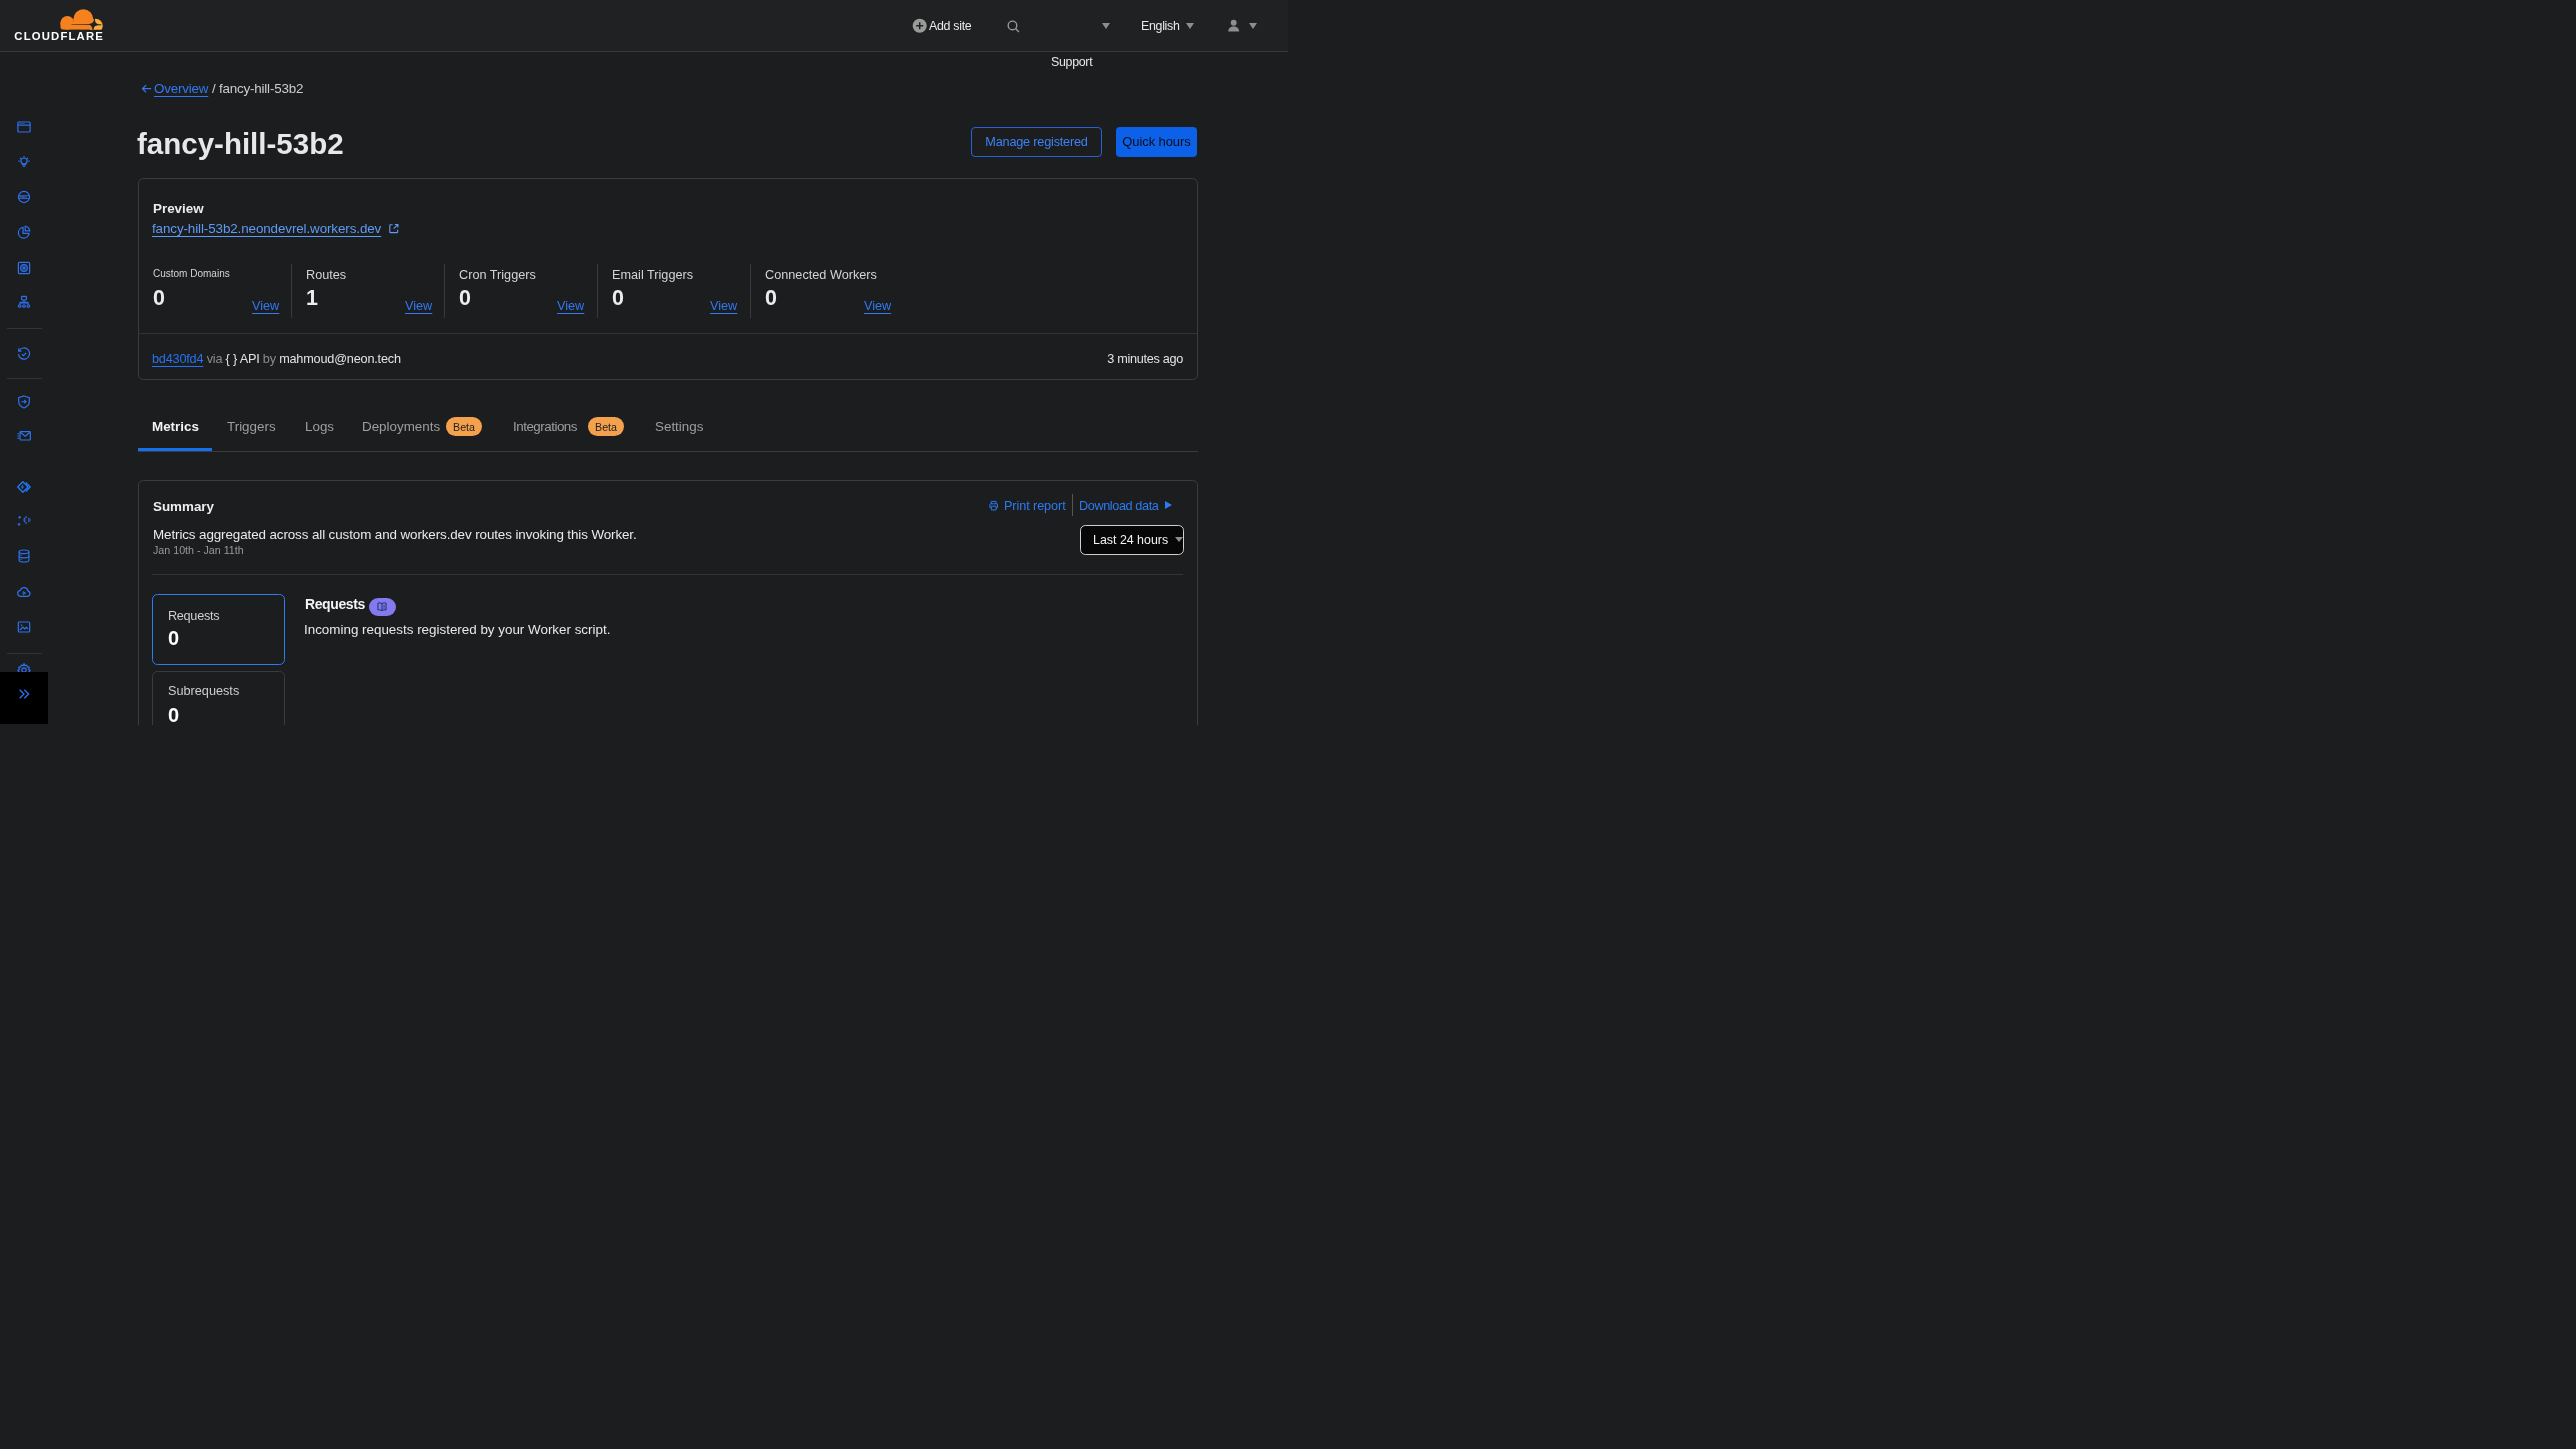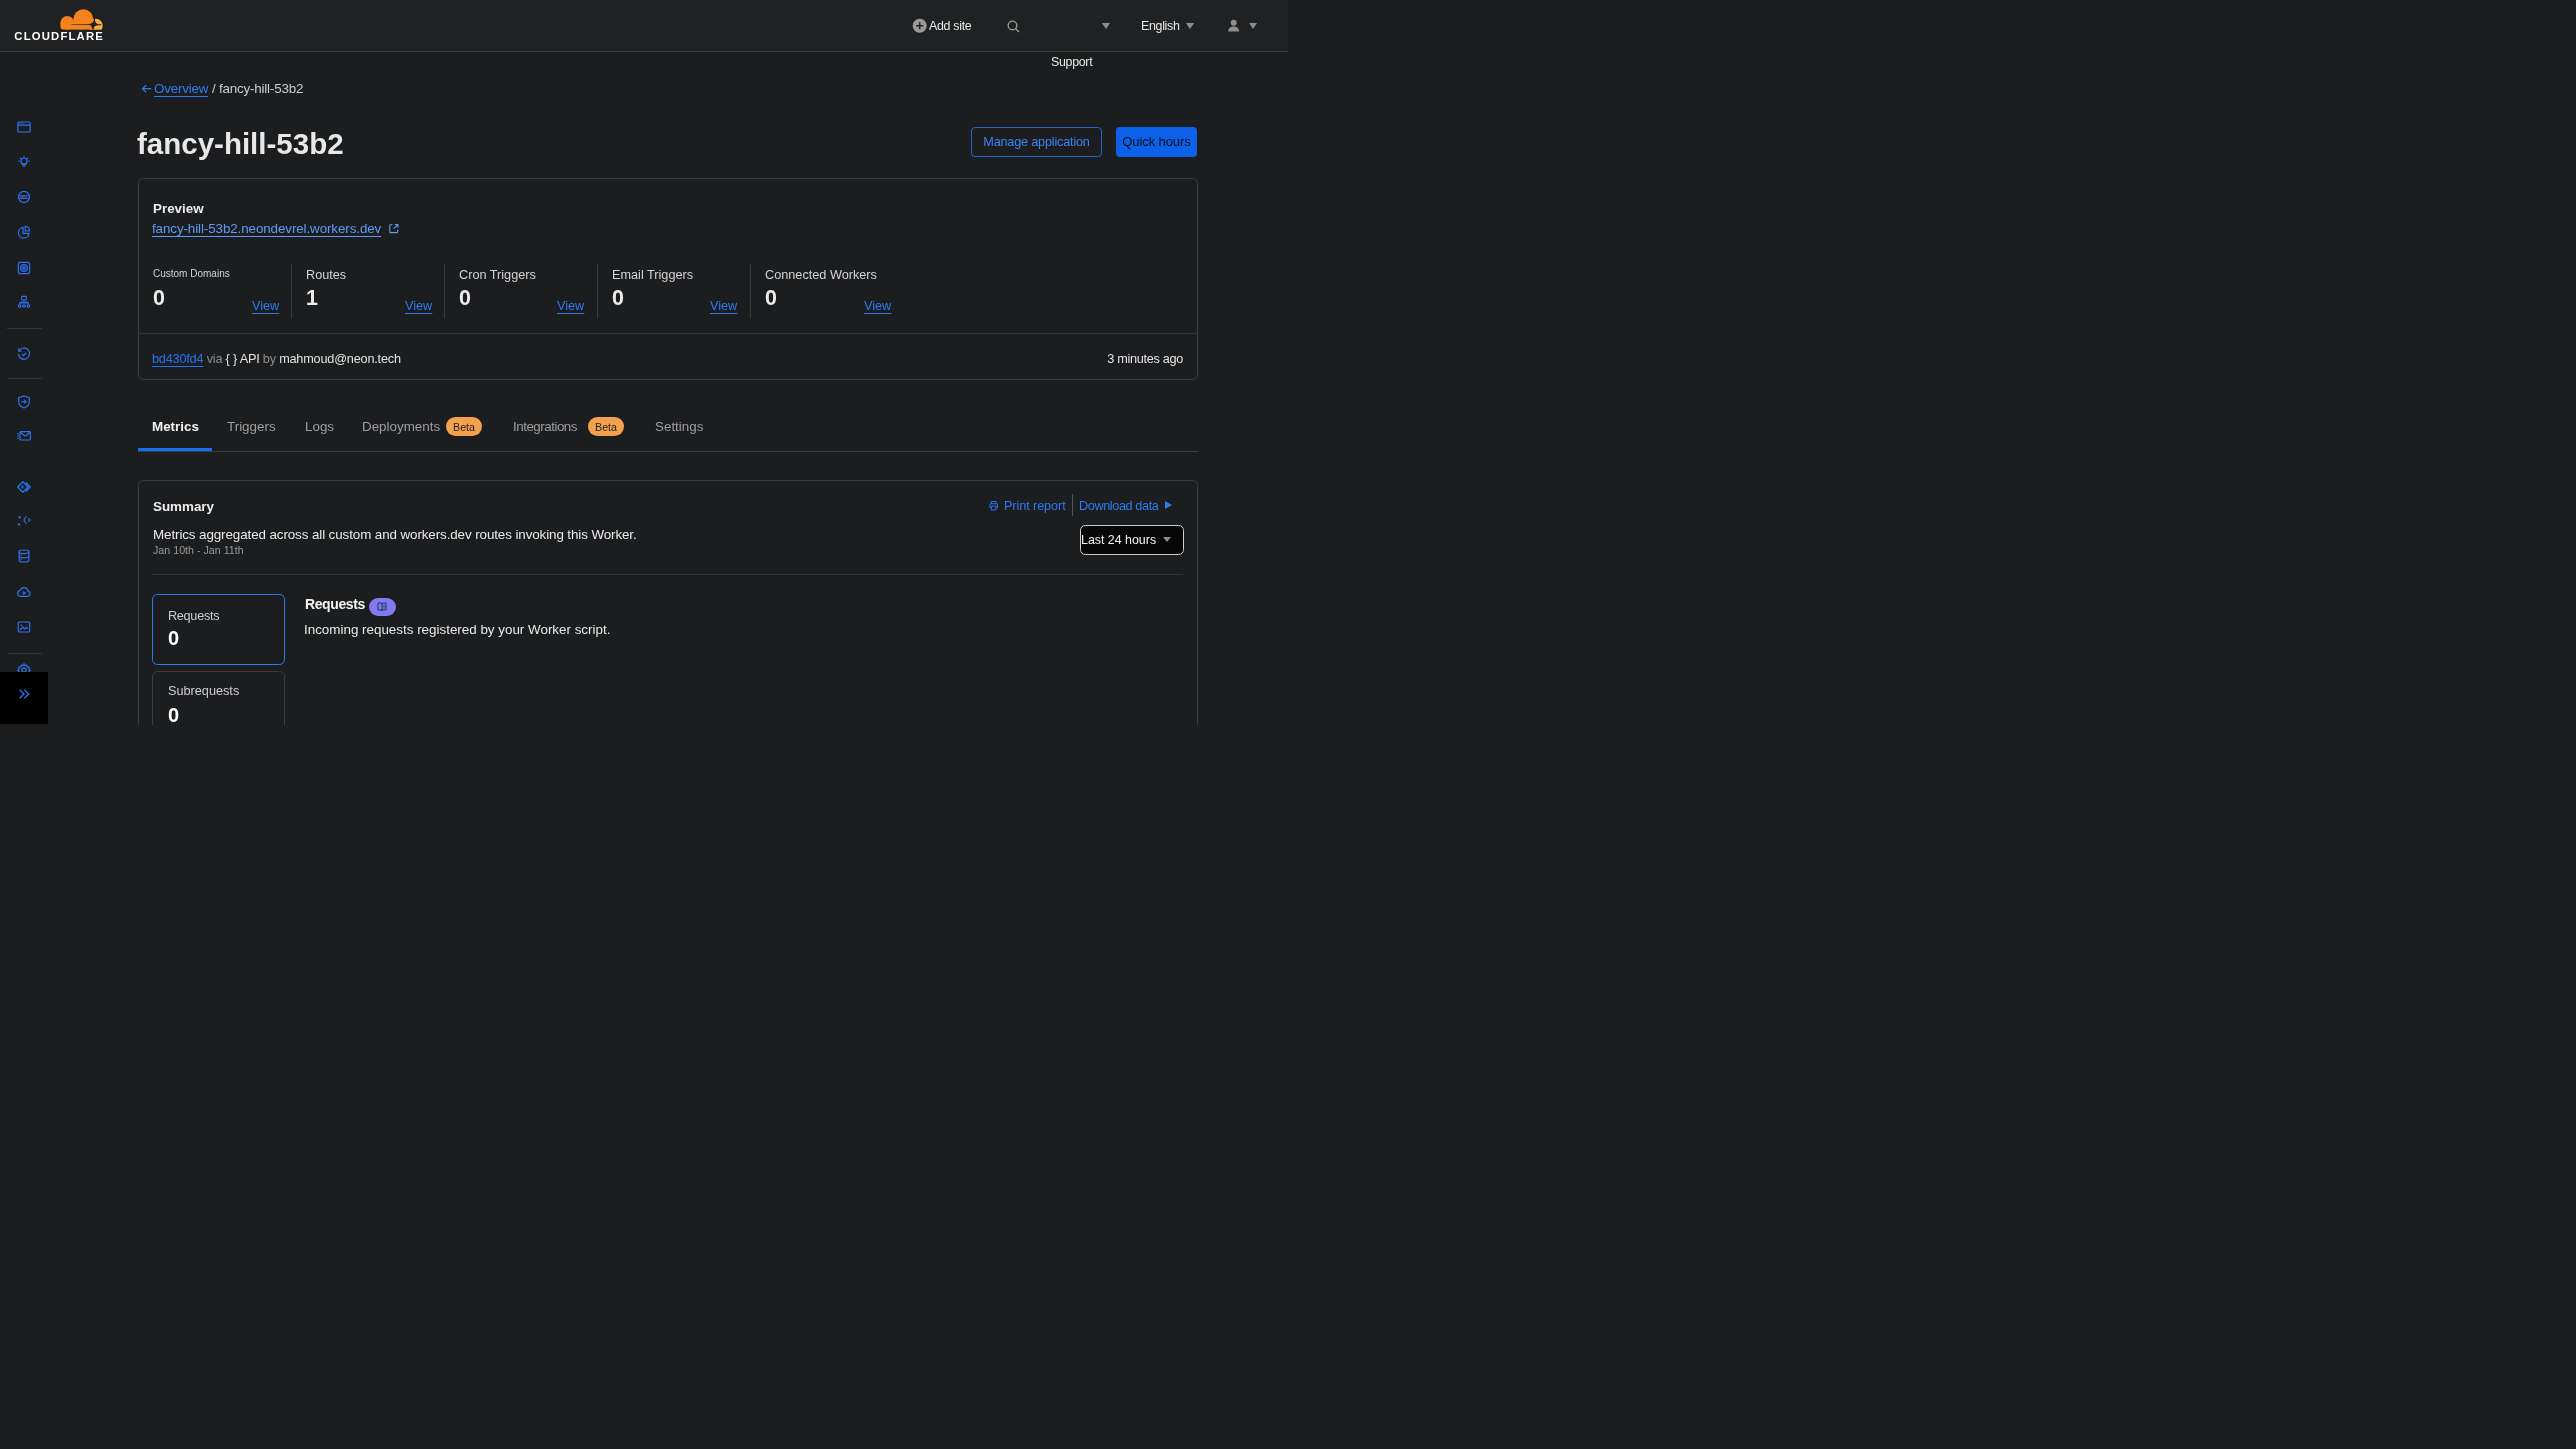--- a/index.html
+++ b/index.html
@@ -149,21 +149,21 @@
     <path d="M5.5 5.5L12 12l-6.5 6.5M12.5 5.5L19 12l-6.5 6.5"></path>
   </svg>
 
   <svg class="abs" style="left:140px; top:82px;" width="13.4" height="13.4" viewBox="0 0 24 24" fill="none" stroke="#3079f1" stroke-width="2.2">
     <path d="M20 12H5M11 5.5 4.5 12l6.5 6.5"></path>
   </svg>
   <div class="t" style="left:154px; top:81px; font-size:13.4px; letter-spacing:-0.2px;"><a class="lnk">Overview</a></div>
   <div class="t" style="left:212px; top:81px; font-size:13.4px; letter-spacing:-0.2px; color:#cccccc;">/ fancy-hill-53b2</div>
 
   <div class="t" style="left:137px; top:127px; font-size:29.5px; font-weight:700; color:#e8e8e8;">fancy-hill-53b2</div>
-  <div class="btn-outline" style="left:971px; top:127px; width:131px; height:29.5px;">Manage application</div>
+  <div class="btn-outline" style="left:971px; top:127px; width:131px; height:29.5px;">Manage registered</div>
   <div class="btn-solid" style="left:1116px; top:127px; width:81px; height:29.5px;">Quick hours</div>
 
   <div class="card" style="left:138px; top:178px; width:1060px; height:202px;"></div>
   <div class="t" style="left:153px; top:201px; font-size:13.4px; font-weight:700; color:#ededed;">Preview</div>
   <div class="t" style="left:152px; top:221px; font-size:13.4px; letter-spacing:-0.1px;"><a class="lnk" style="color:#5d9bf5;">fancy-hill-53b2.neondevrel.workers.dev</a></div>
   <svg class="abs" style="left:387px; top:222px;" width="13.4" height="13.4" viewBox="0 0 24 24" fill="none" stroke="#5d9bf5" stroke-width="2">
     <path d="M10 5H6.2C5.5 5 5 5.5 5 6.2v11.6C5 18.5 5.5 19 6.2 19h11.6c.7 0 1.2-.5 1.2-1.2V14"></path>
     <path d="M14 4.5h5.5V10M19 5 12 12"></path>
   </svg>
 
@@ -213,21 +213,21 @@
       <path d="M7 13h10v8H7z"></path>
   </svg>
   <div class="t" style="left:1004px; top:499px; font-size:12.7px; letter-spacing:-0.1px; color:#2b7bf3;">Print report</div>
   <div class="abs" style="left:1072px; top:494px; width:0.7px; height:21.5px; background:#555;"></div>
   <div class="t" style="left:1079px; top:499px; font-size:12.7px; letter-spacing:-0.4px; color:#2b7bf3;">Download data</div>
   <div class="abs" style="left:1165px; top:501px; width:0; height:0; border-top:4.7px solid transparent; border-bottom:4.7px solid transparent; border-left:7.4px solid #2b7bf3;"></div>
 
   <div class="t" style="left:153px; top:527px; font-size:13.4px; letter-spacing:-0.1px; color:#eaeaea;">Metrics aggregated across all custom and workers.dev routes invoking this Worker.</div>
   <div class="t" style="left:153px; top:544px; font-size:10.7px; color:#999;">Jan 10th - Jan 11th</div>
 
-  <div class="abs" style="left:1080px; top:525px; width:104px; height:29.5px; background:#070707; border:0.7px solid #cfcfcf; border-radius:5.4px; display:flex; align-items:center; justify-content:flex-start; color:#f3f3f3; font-size:12.4px;">Last 24 hours&nbsp;&nbsp;<span class="tri" style="border-left-width:4px; border-right-width:4px; border-top-width:5.4px;"></span></div>
+  <div class="abs" style="left:1080px; top:525px; width:104px; height:29.5px; background:#070707; border:0.7px solid #cfcfcf; border-radius:5.4px; display:flex; align-items:center; justify-content:flex-end; color:#f3f3f3; font-size:12.4px;">Last 24 hours&nbsp;&nbsp;<span class="tri" style="border-left-width:4px; border-right-width:4px; border-top-width:5.4px;"></span></div>
 
   <div class="abs" style="left:152px; top:574px; width:1031px; height:0.7px; background:#343434;"></div>
 
   <div class="abs" style="left:152px; top:594px; width:133px; height:71px; border:1.3px solid #2e7bf5; border-radius:5.4px;"></div>
   <div class="t" style="left:168px; top:609px; font-size:12.7px; letter-spacing:-0.3px; color:#cfcfcf;">Requests</div>
   <div class="t" style="left:168px; top:627px; font-size:20px; font-weight:700; color:#fff;">0</div>
 
   <div class="abs" style="left:152px; top:671px; width:133px; height:71px; border:0.7px solid #3c3c3c; border-radius:5.4px;"></div>
   <div class="t" style="left:168px; top:684px; font-size:12.7px; color:#cfcfcf;">Subrequests</div>
   <div class="t" style="left:168px; top:704px; font-size:20px; font-weight:700; color:#fff;">0</div>

